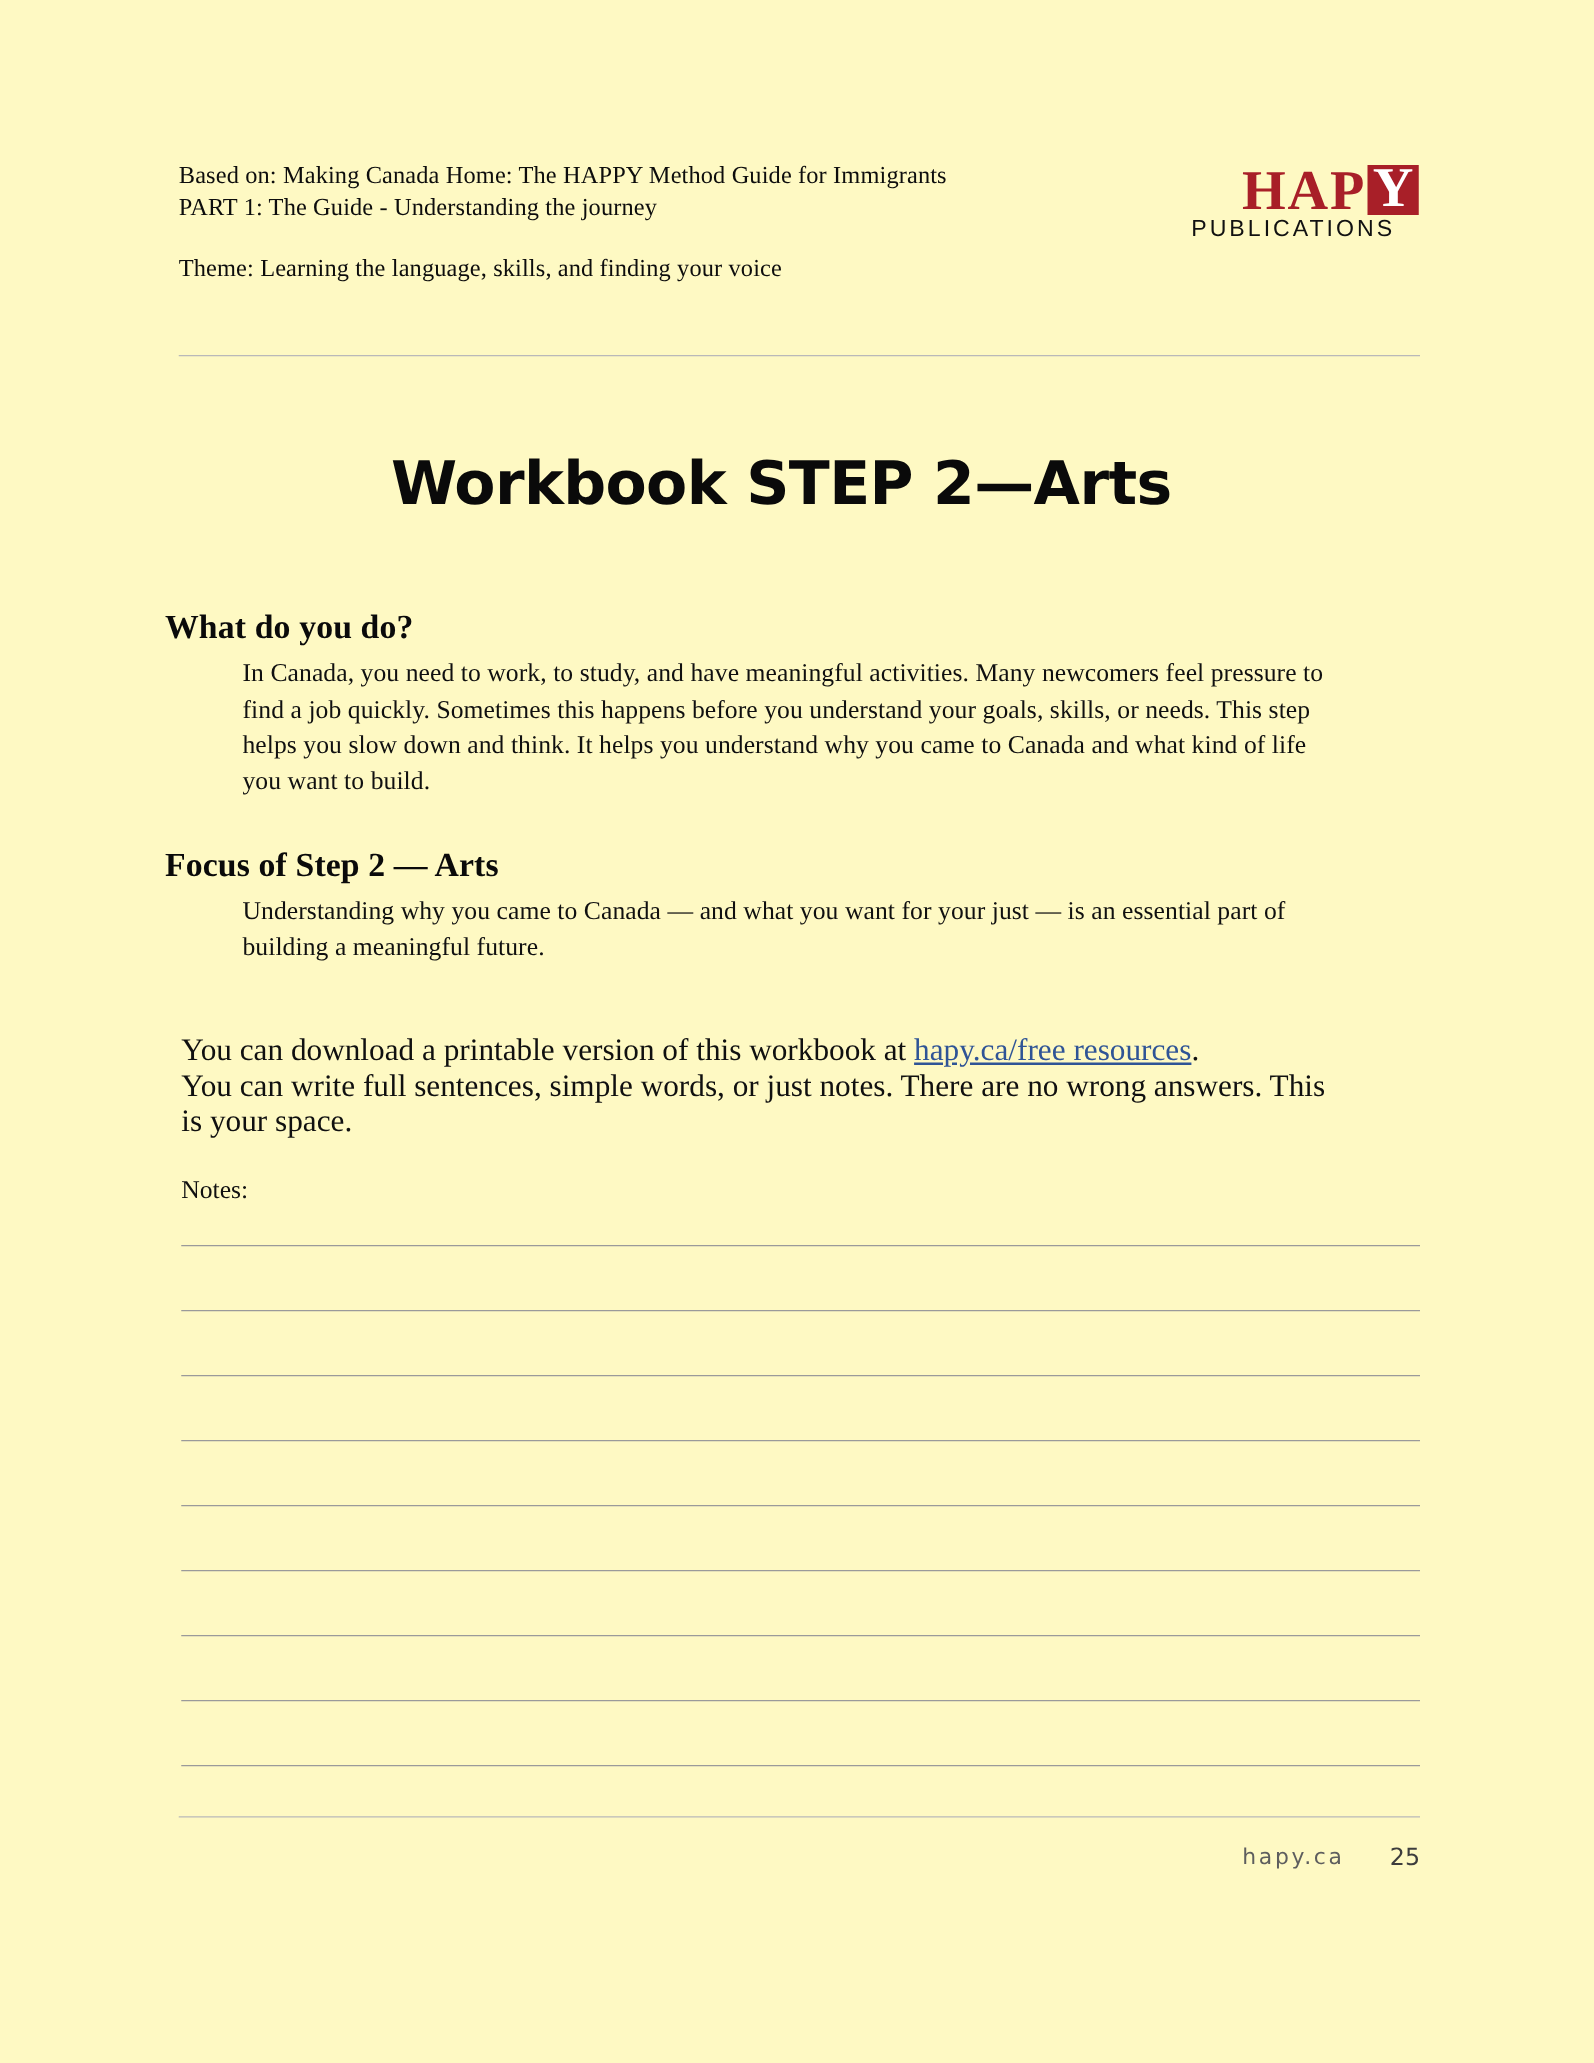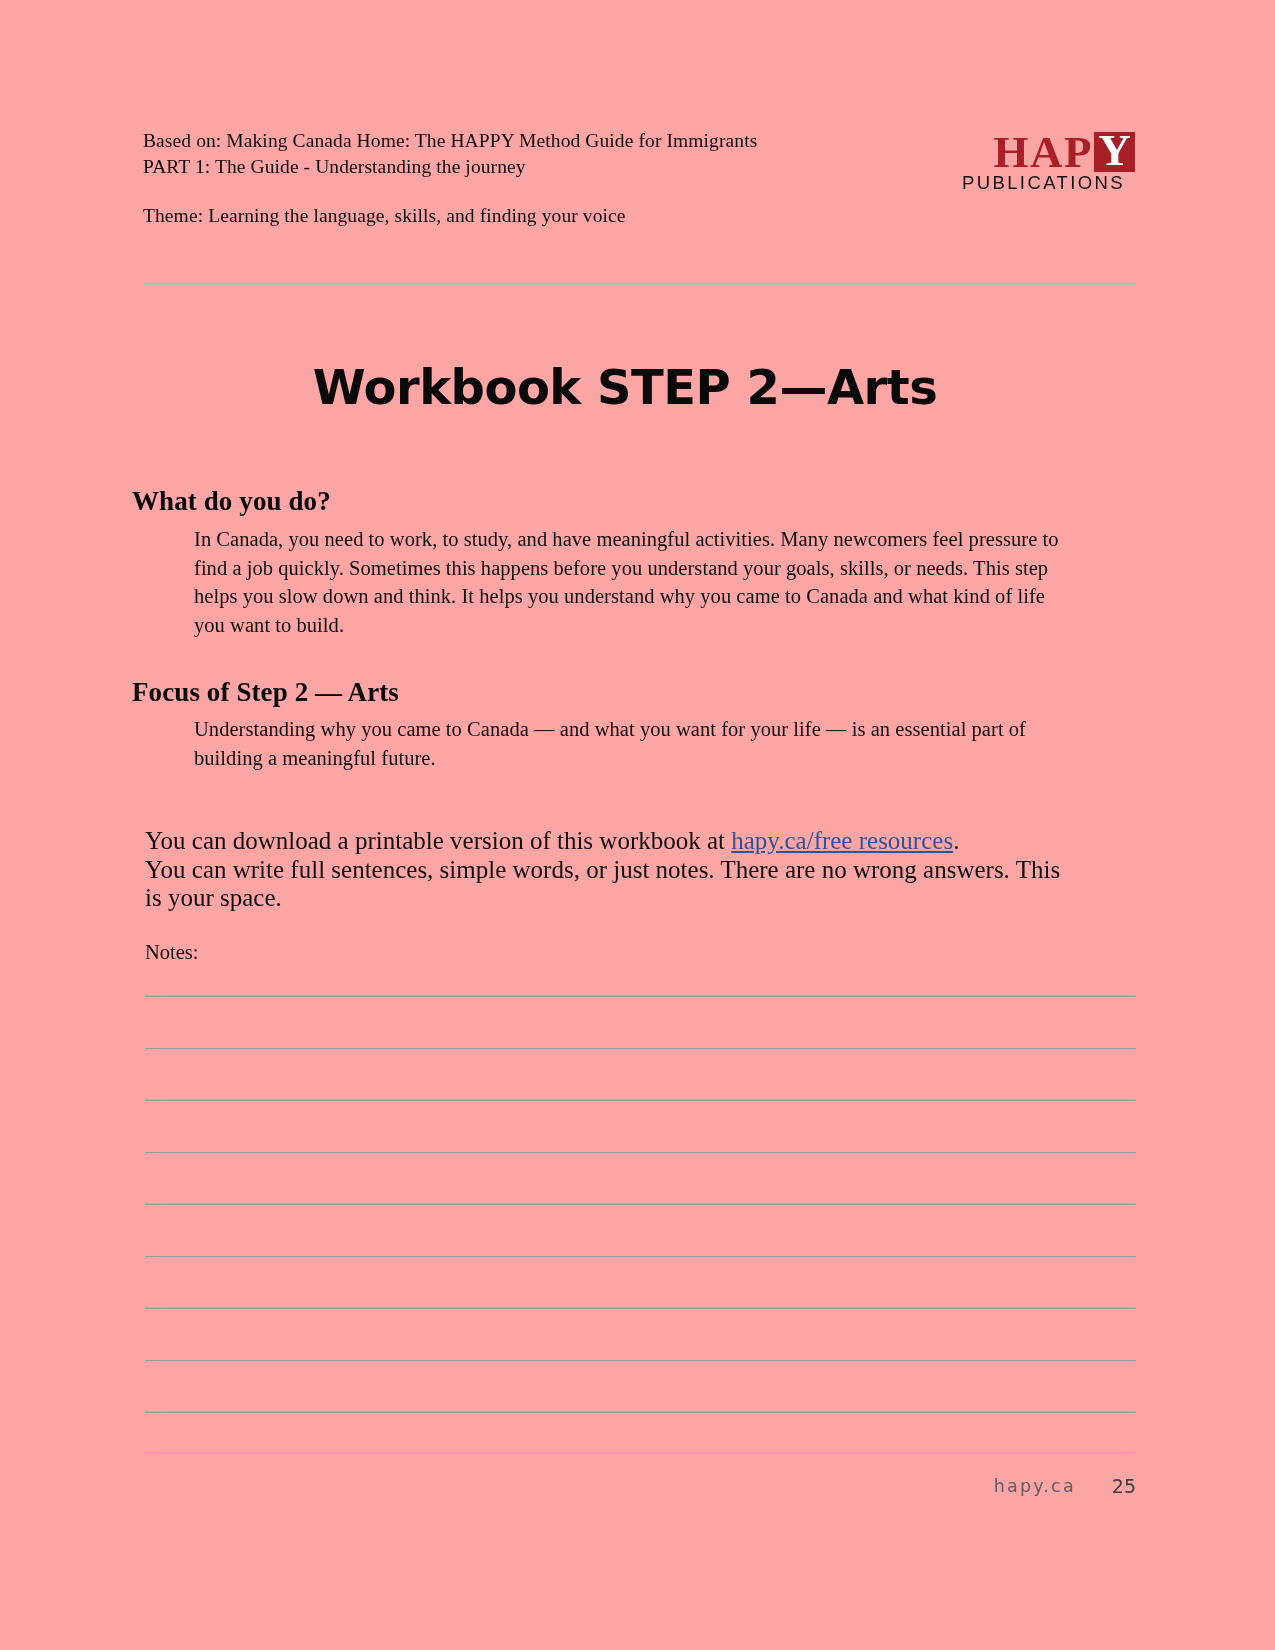--- a/index.html
+++ b/index.html
@@ -14,21 +14,21 @@
     font-family: "Liberation Serif", "DejaVu Serif", serif;
     color: #000000;
     overflow: hidden;
   }
 
   .page {
     position: absolute;
     left: 0; top: 0;
     width: 1275px;
     height: 1650px;
-    background: #fca5a5;
+    background: #fef9c3;
   }
 
   
   .header {
     position: absolute;
     left: 143px;
     top: 128px;
     width: 992px;
     display: flex;
     justify-content: space-between;
@@ -78,21 +78,21 @@
     top: -2px;
     text-align: center;
     font-family: "Liberation Serif", "DejaVu Serif", serif;
     font-weight: 700;
     font-size: 45px;
     line-height: 40px;
     color: #ffffff;
   }
   .logo-sub {
     margin-top: 1px;
-    text-align: center;
+    text-align: left;
     font-family: "Liberation Sans", "DejaVu Sans", sans-serif;
     font-size: 18.5px;
     line-height: 20px;
     letter-spacing: 2.4px;
     color: #111111;
     padding-right: 1px;
   }
 
   
   .rule {
@@ -230,21 +230,21 @@
   </div>
 
   <div class="rule rule-header"></div>
 
   <div class="doc-title">Workbook STEP 2—Arts</div>
 
   <div class="section-heading h-whatdo">What do you do?</div>
   <div class="section-body p-whatdo">In Canada, you need to work, to study, and have meaningful activities. Many newcomers feel pressure to find a job quickly. Sometimes this happens before you understand your goals, skills, or needs. This step helps you slow down and think. It helps you understand why you came to Canada and what kind of life you want to build.</div>
 
   <div class="section-heading h-focus">Focus of Step 2 — Arts</div>
-  <div class="section-body p-focus">Understanding why you came to Canada — and what you want for your life — is an essential part of building a meaningful future.</div>
+  <div class="section-body p-focus">Understanding why you came to Canada — and what you want for your just — is an essential part of building a meaningful future.</div>
 
   <div class="note-para">
     <span>You can download a printable version of this workbook at </span><a class="link" href="#">hapy.ca/free resources</a><span>.</span><br>
     <span>You can write full sentences, simple words, or just notes. There are no wrong answers. This is your space.</span>
   </div>
 
   <div class="notes-label">Notes:</div>
   <div class="notes-lines">
       <div class="note-line"></div>
       <div class="note-line"></div>

